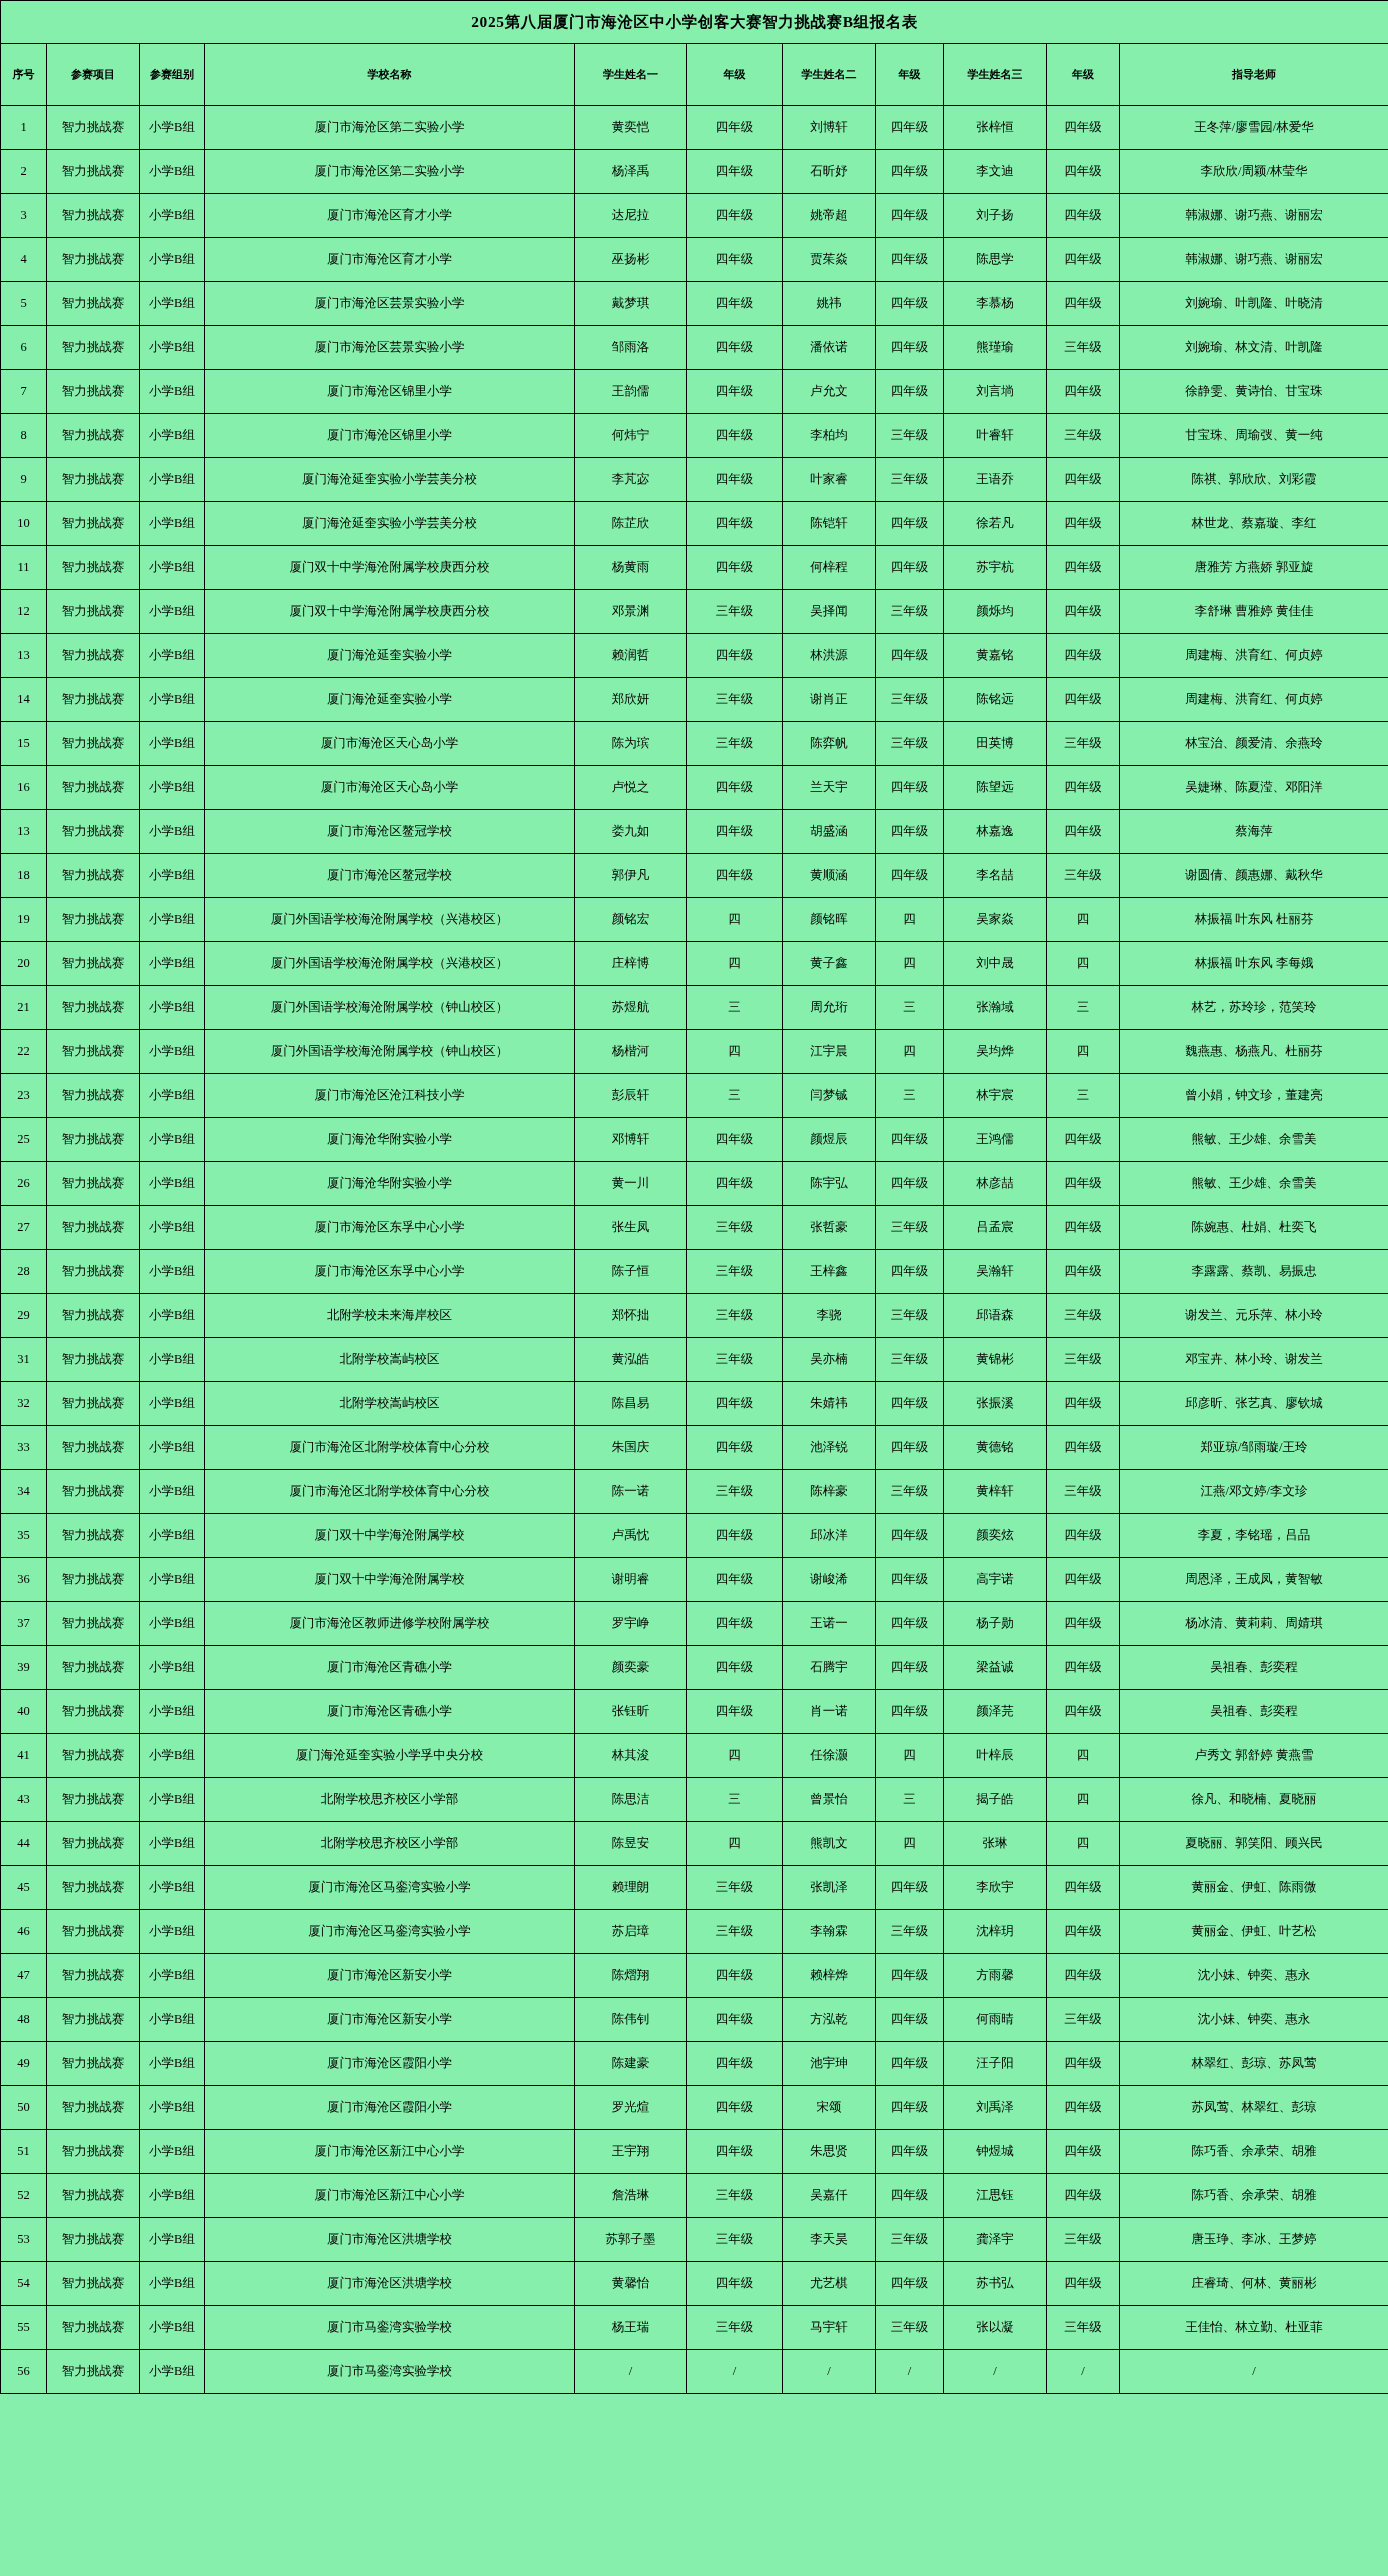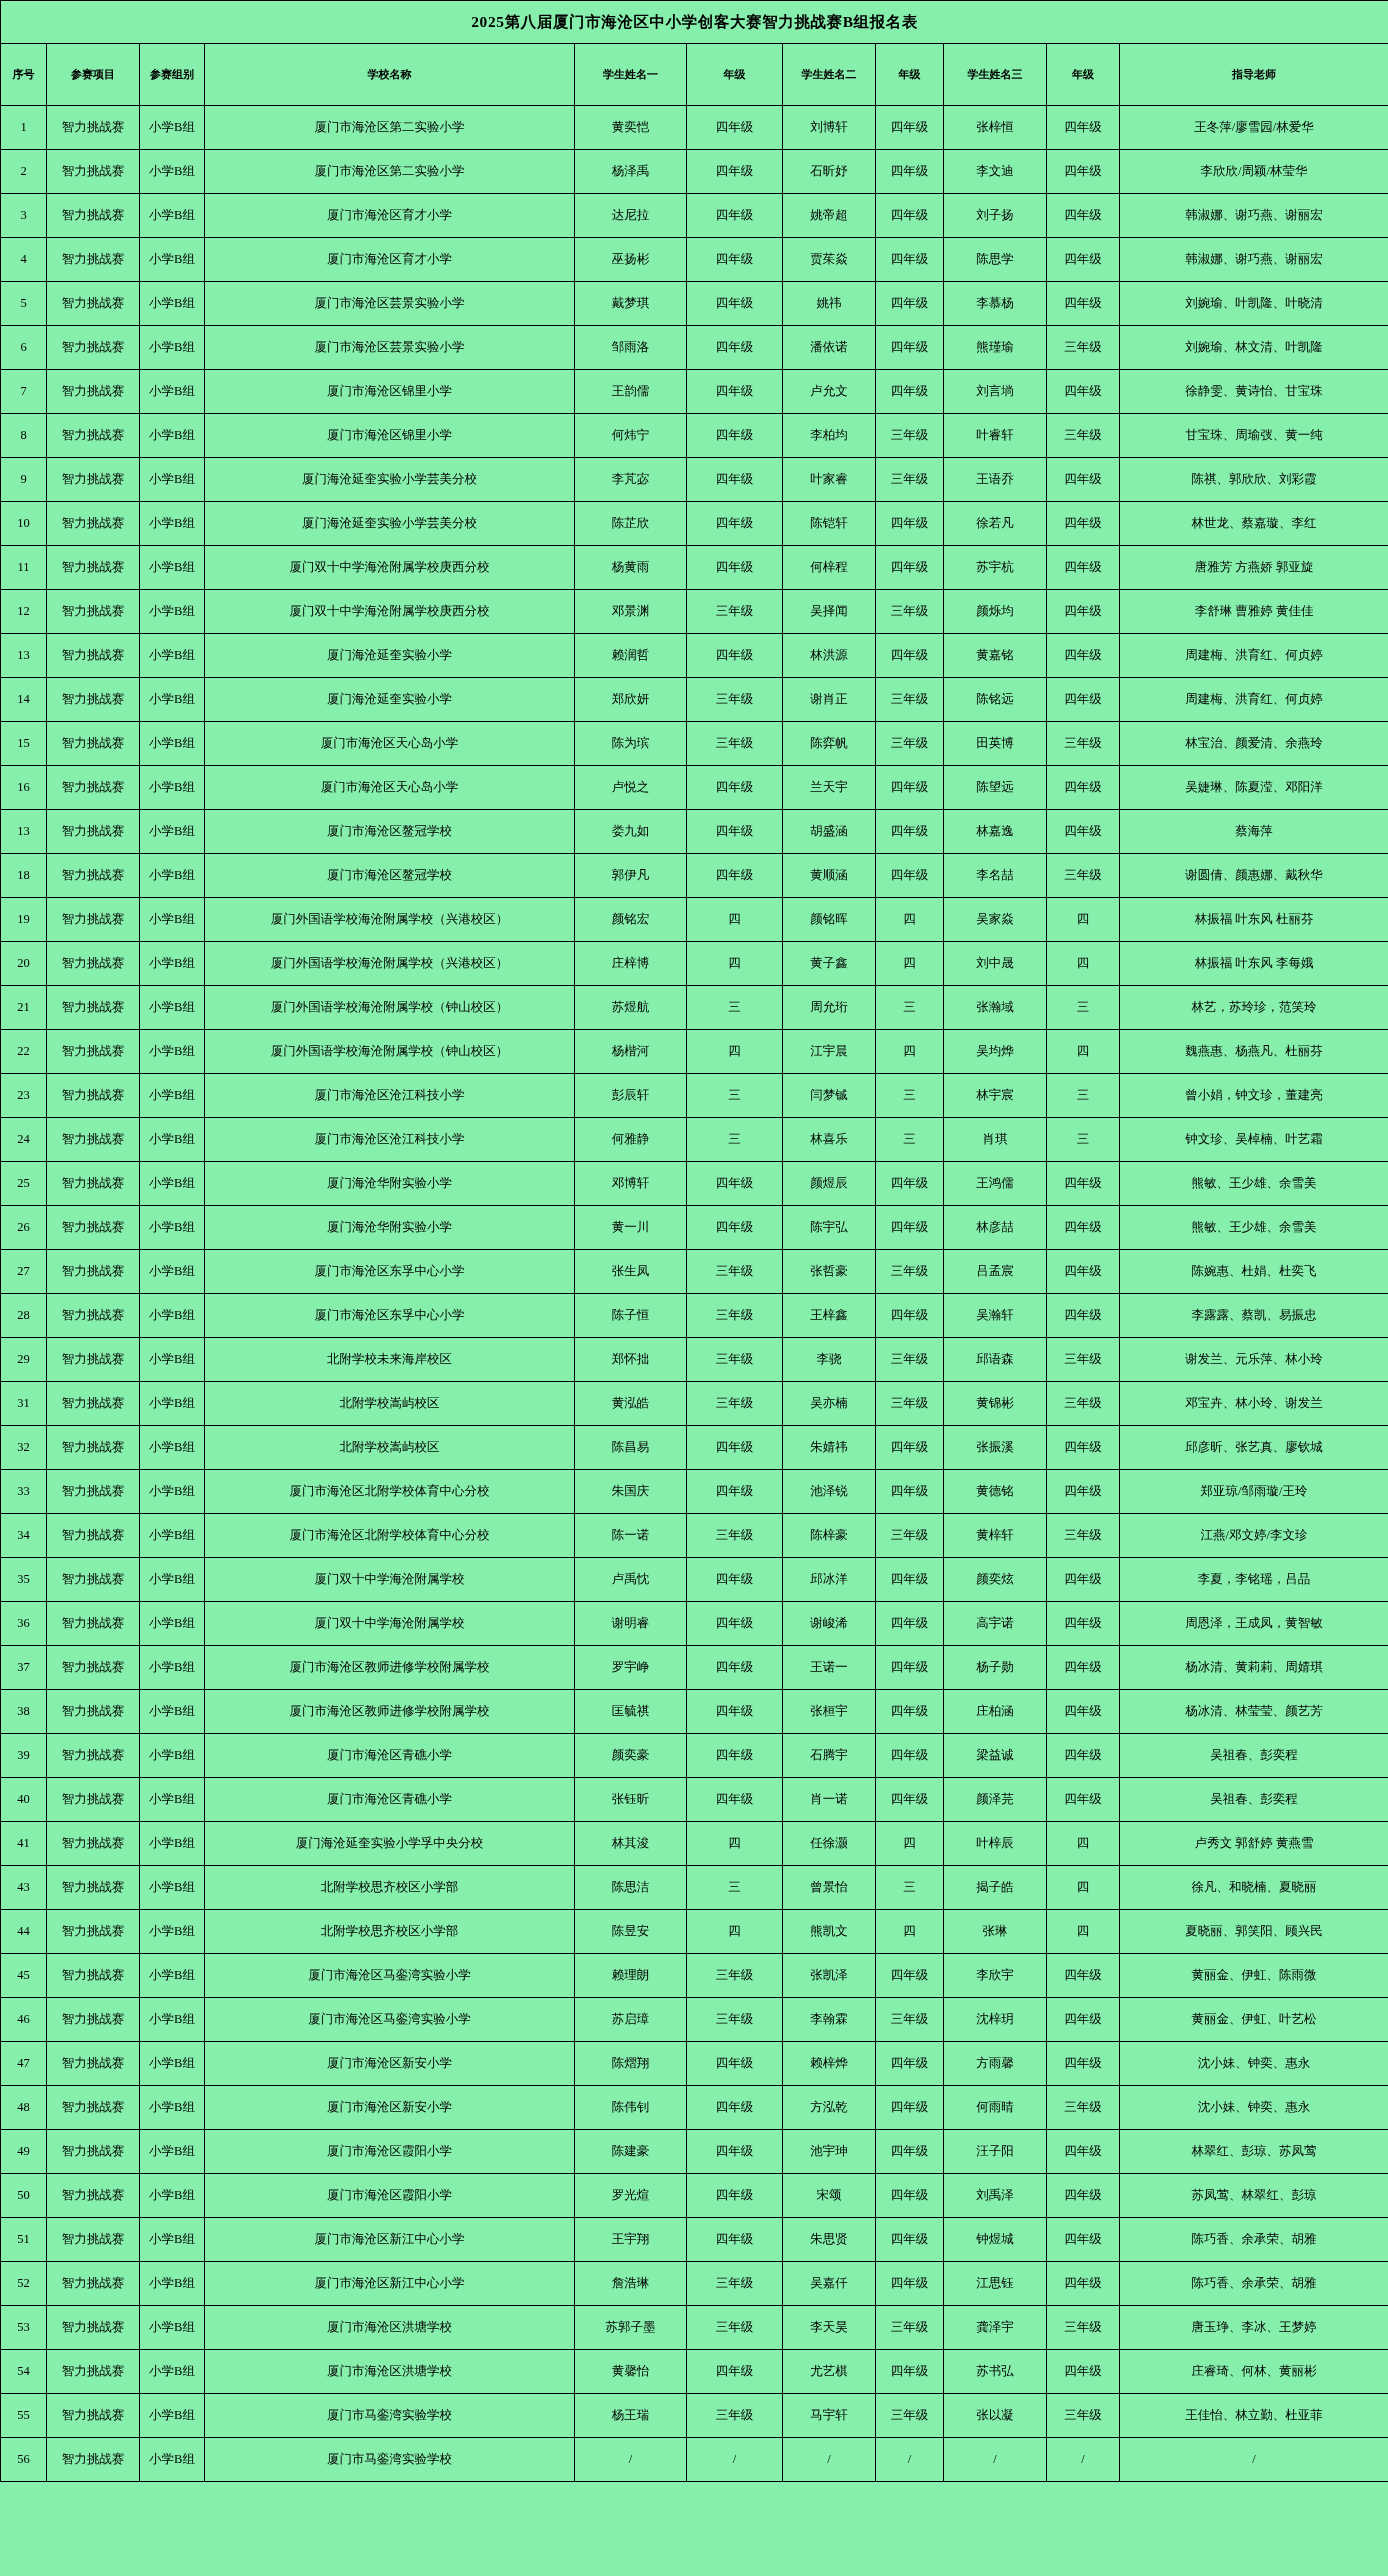--- a/index.html
+++ b/index.html
@@ -384,33 +384,20 @@
           <td>厦门市海沧区沧江科技小学</td>
           <td>彭辰轩</td>
           <td>三</td>
           <td>闫梦铖</td>
           <td>三</td>
           <td>林宇宸</td>
           <td>三</td>
           <td>曾小娟，钟文珍，董建亮</td>
         </tr>
         <tr>
-          <td>24</td>
-          <td>智力挑战赛</td>
-          <td>小学B组</td>
-          <td>厦门市海沧区沧江科技小学</td>
-          <td>何雅静</td>
-          <td>三</td>
-          <td>林喜乐</td>
-          <td>三</td>
-          <td>肖琪</td>
-          <td>三</td>
-          <td>钟文珍、吴棹楠、叶艺霜</td>
-        </tr>
-        <tr>
           <td>25</td>
           <td>智力挑战赛</td>
           <td>小学B组</td>
           <td>厦门海沧华附实验小学</td>
           <td>邓博轩</td>
           <td>四年级</td>
           <td>颜煜辰</td>
           <td>四年级</td>
           <td>王鸿儒</td>
           <td>四年级</td>
@@ -551,33 +538,20 @@
           <td>智力挑战赛</td>
           <td>小学B组</td>
           <td>厦门市海沧区教师进修学校附属学校</td>
           <td>罗宇峥</td>
           <td>四年级</td>
           <td>王诺一</td>
           <td>四年级</td>
           <td>杨子勋</td>
           <td>四年级</td>
           <td>杨冰清、黄莉莉、周婧琪</td>
-        </tr>
-        <tr>
-          <td>38</td>
-          <td>智力挑战赛</td>
-          <td>小学B组</td>
-          <td>厦门市海沧区教师进修学校附属学校</td>
-          <td>匡毓祺</td>
-          <td>四年级</td>
-          <td>张桓宇</td>
-          <td>四年级</td>
-          <td>庄柏涵</td>
-          <td>四年级</td>
-          <td>杨冰清、林莹莹、颜艺芳</td>
         </tr>
         <tr>
           <td>39</td>
           <td>智力挑战赛</td>
           <td>小学B组</td>
           <td>厦门市海沧区青礁小学</td>
           <td>颜奕豪</td>
           <td>四年级</td>
           <td>石腾宇</td>
           <td>四年级</td>

